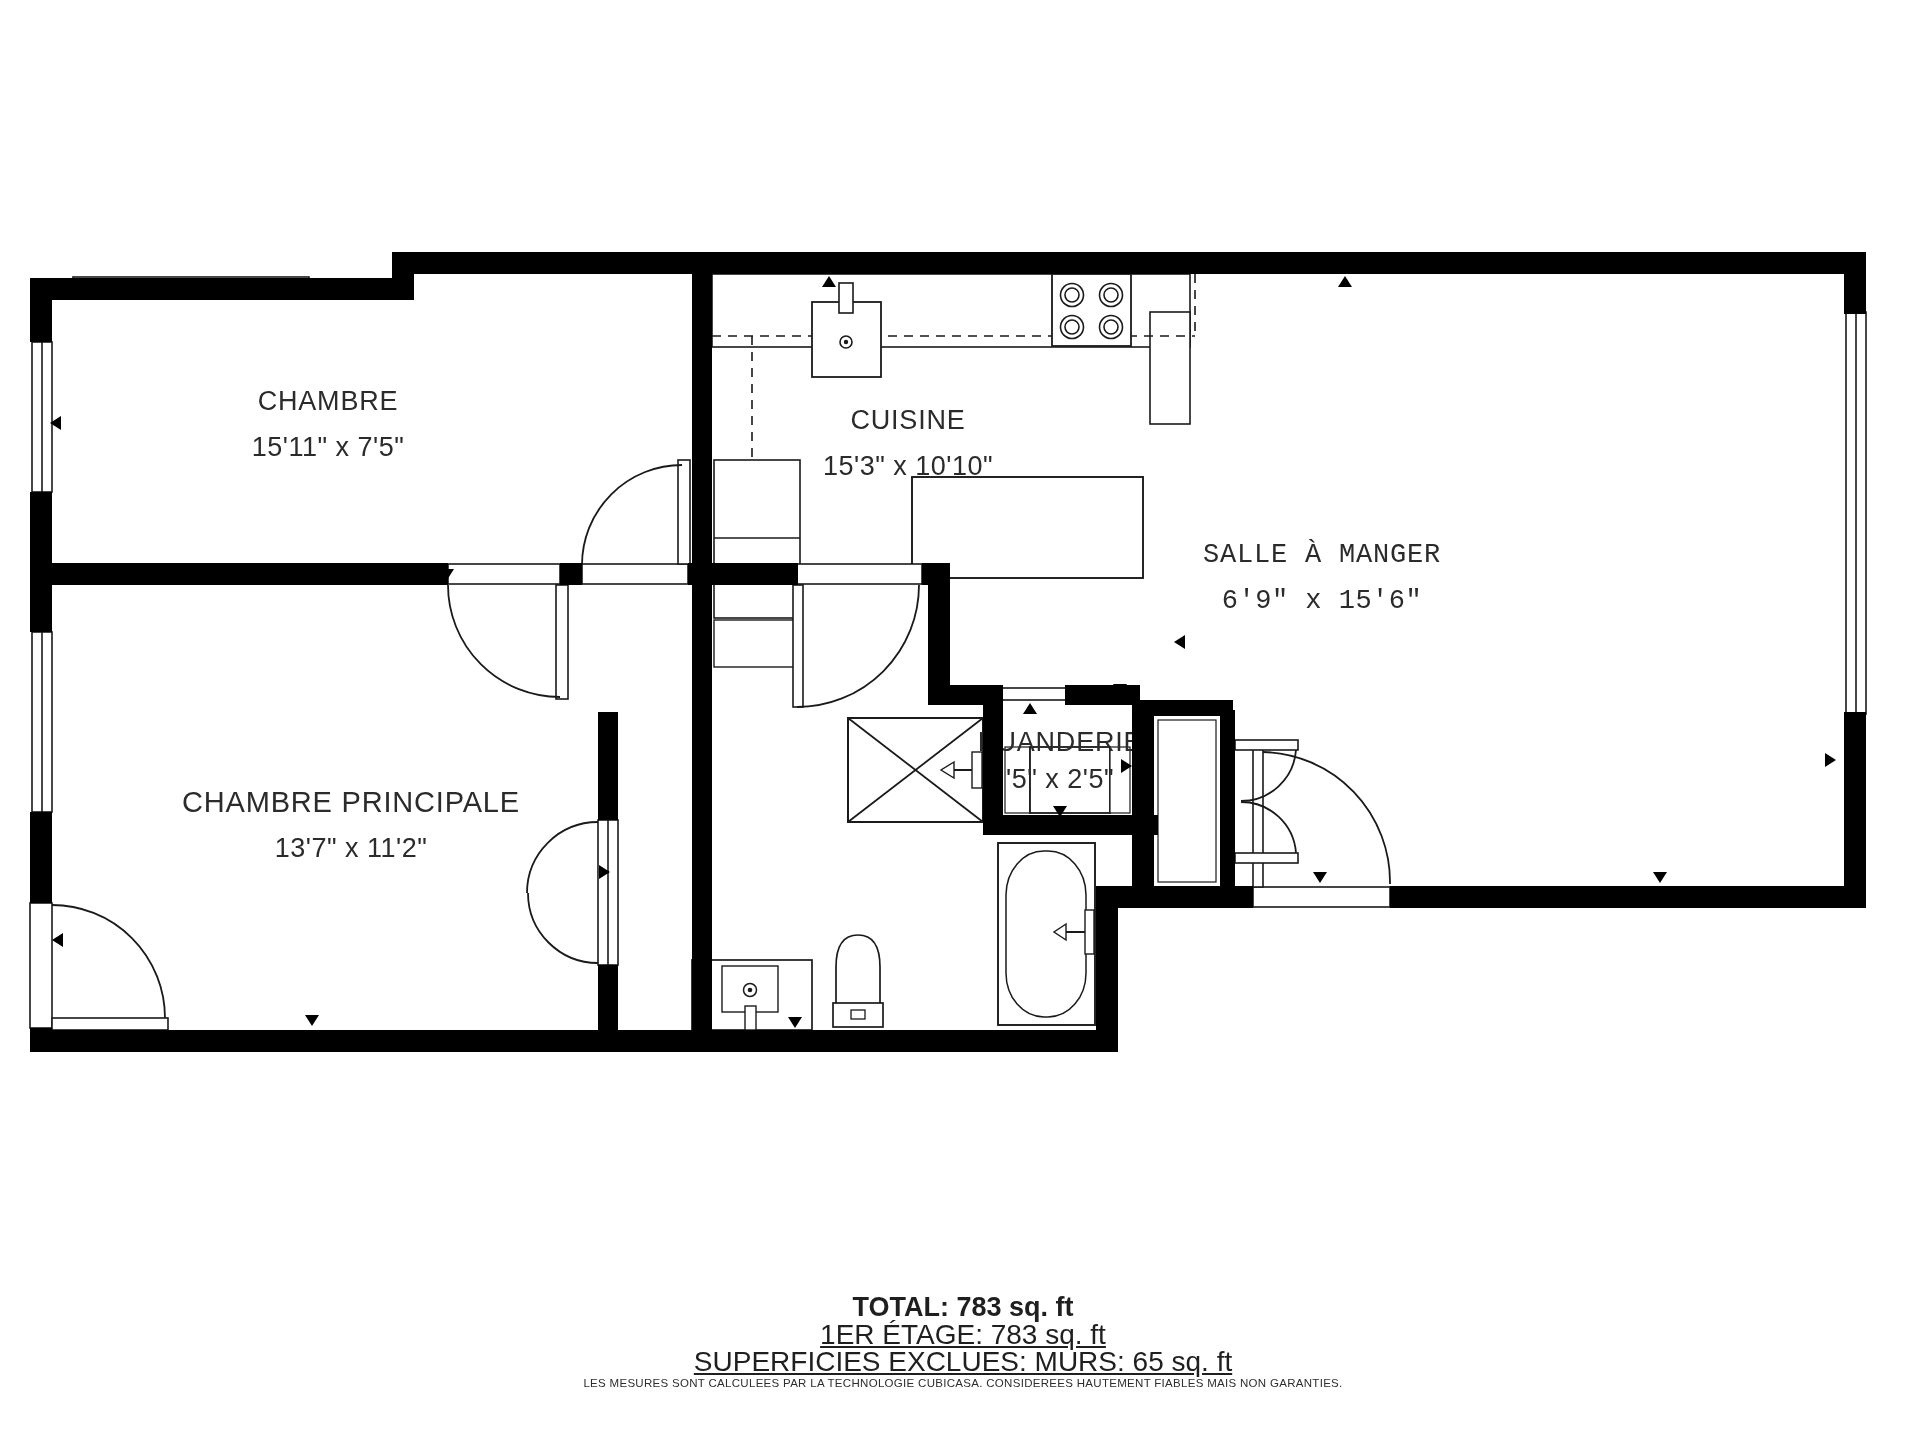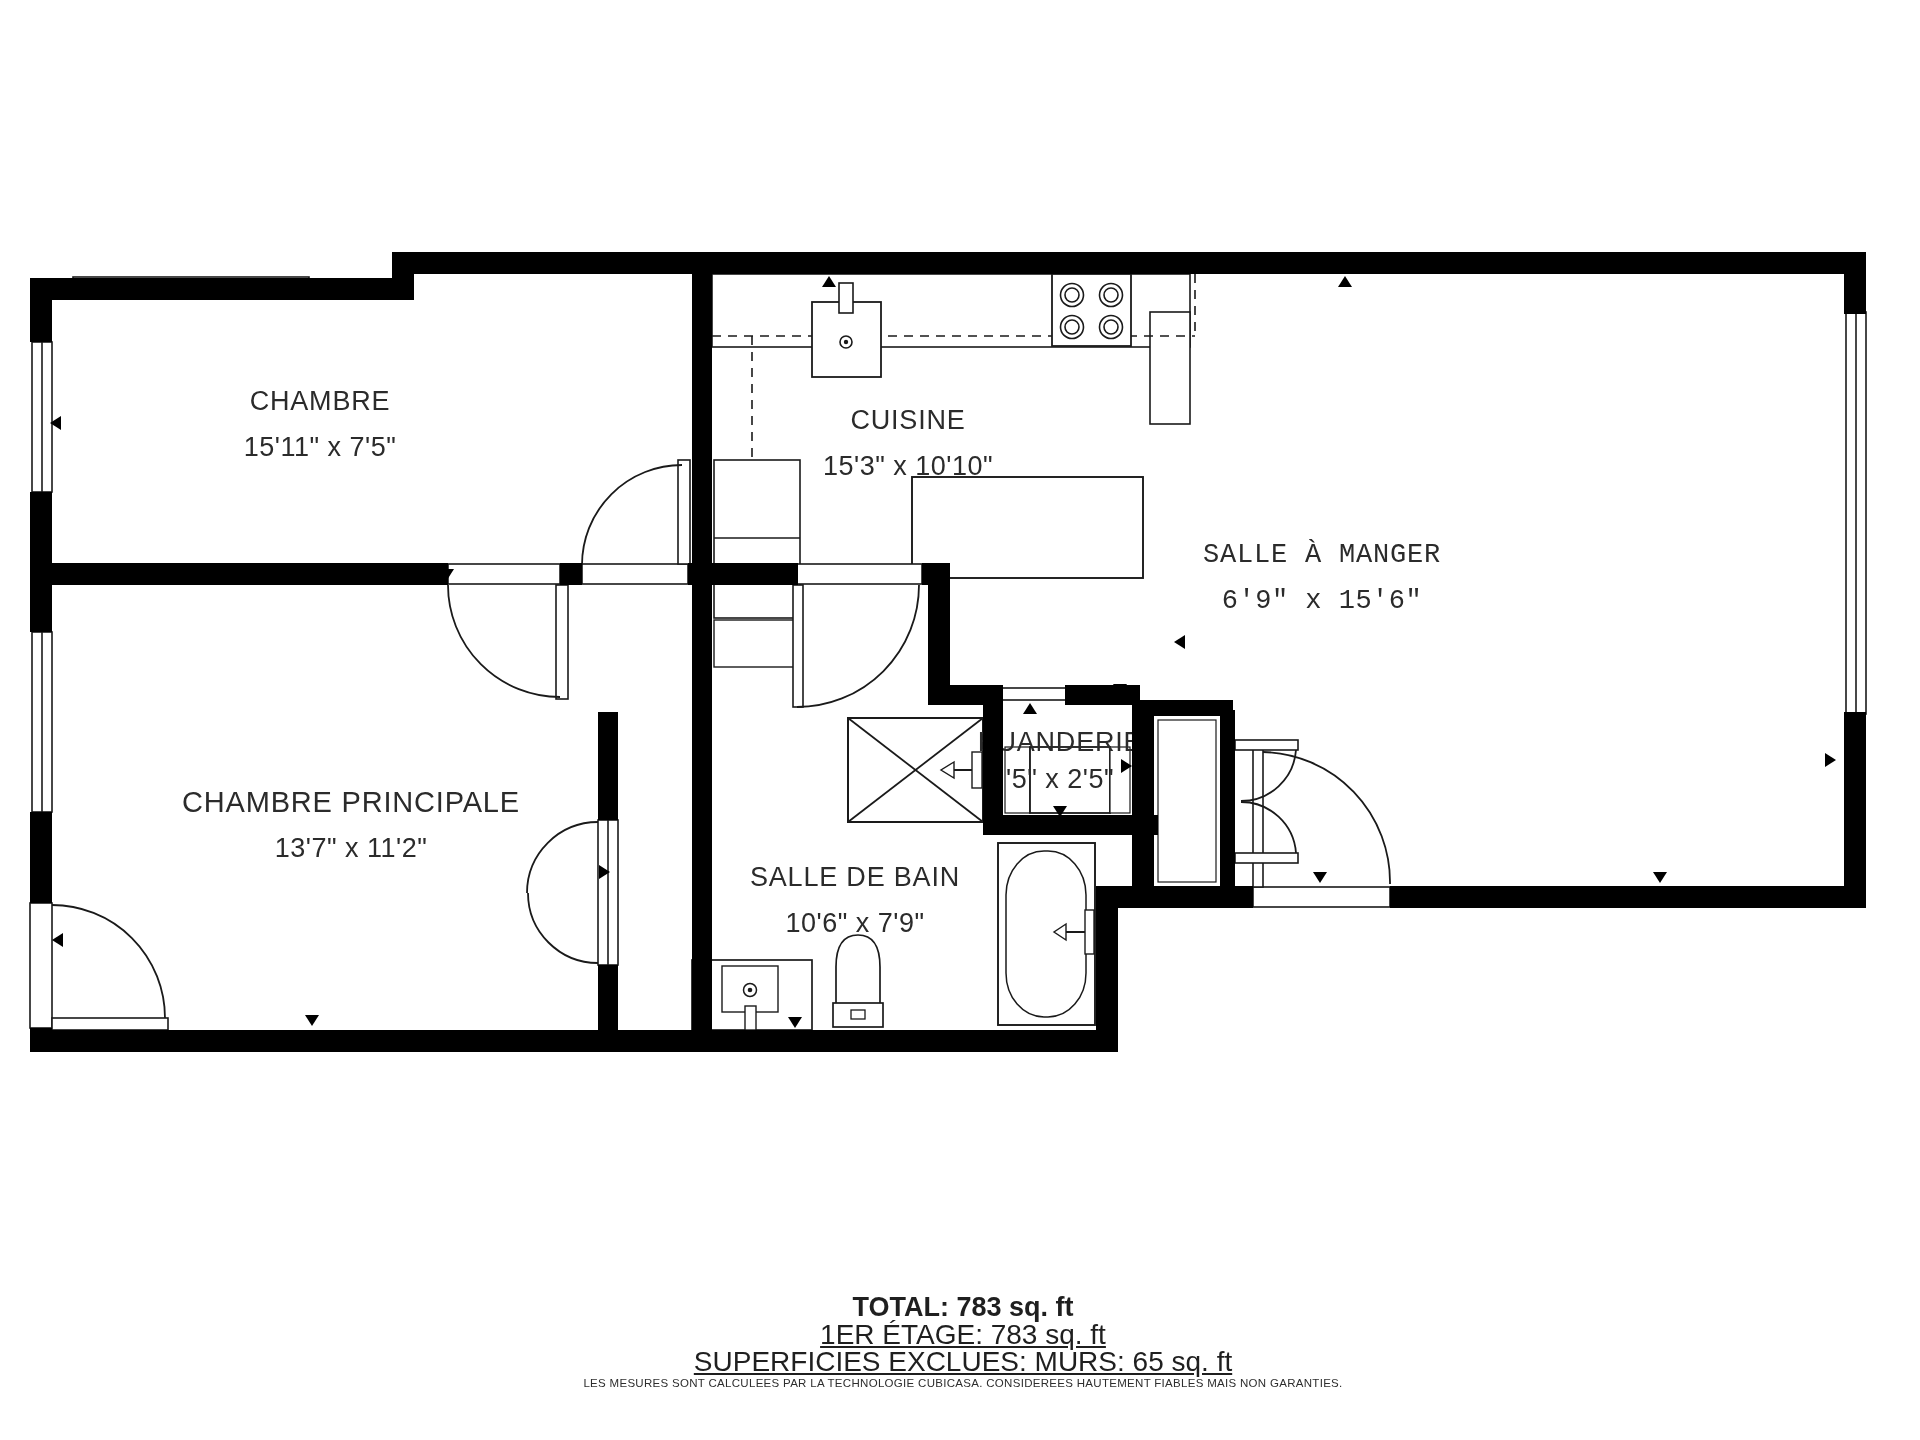--- a/index.html
+++ b/index.html
@@ -160,39 +160,35 @@
       </g>
 
       <g>
         <rect x="1005" y="747" width="25" height="66" stroke-width="1.2"></rect>
         <rect x="1030" y="747" width="80" height="66" stroke-width="1.8"></rect>
         <rect x="1110" y="747" width="20" height="66" stroke-width="1.2"></rect>
       </g>
     </g>
   </svg>
 
-  <div class="room-label" style="left:320px;top:424px;">
+  <div class="room-label" style="left:328px;top:424px;">
     <div class="room-name">CHAMBRE</div>
     <div class="room-dims">15'11" x 7'5"</div>
   </div>
   <div class="room-label" style="left:908px;top:403px;margin-top:40px;">
     <div class="room-name">CUISINE</div>
     <div class="room-dims">15'3" x 10'10"</div>
   </div>
   <div class="room-label" style="left:1322px;top:578px;font-family:Liberation Mono, monospace;">
     <div class="room-name">SALLE À MANGER</div>
     <div class="room-dims">6'9" x 15'6"</div>
   </div>
   <div class="room-label big" style="left:331px;top:825px;margin-left:20px;">
     <div class="room-name">CHAMBRE PRINCIPALE</div>
     <div class="room-dims">13'7" x 11'2"</div>
-  </div>
-  <div class="room-label" style="left:855px;top:900px;">
-    <div class="room-name">SALLE DE BAIN</div>
-    <div class="room-dims">10'6" x 7'9"</div>
   </div>
   <div class="room-label tight" style="left:1060px;top:761px;">
     <div class="room-name">BUANDERIE</div>
     <div class="room-dims">'5" x 2'5"</div>
   </div>
 
   <svg id="svg-walls" class="layer" width="1920" height="1440" viewBox="0 0 1920 1440">
     <g fill="#000000" stroke="none">
 
       <rect x="30" y="278" width="382" height="22"></rect>

